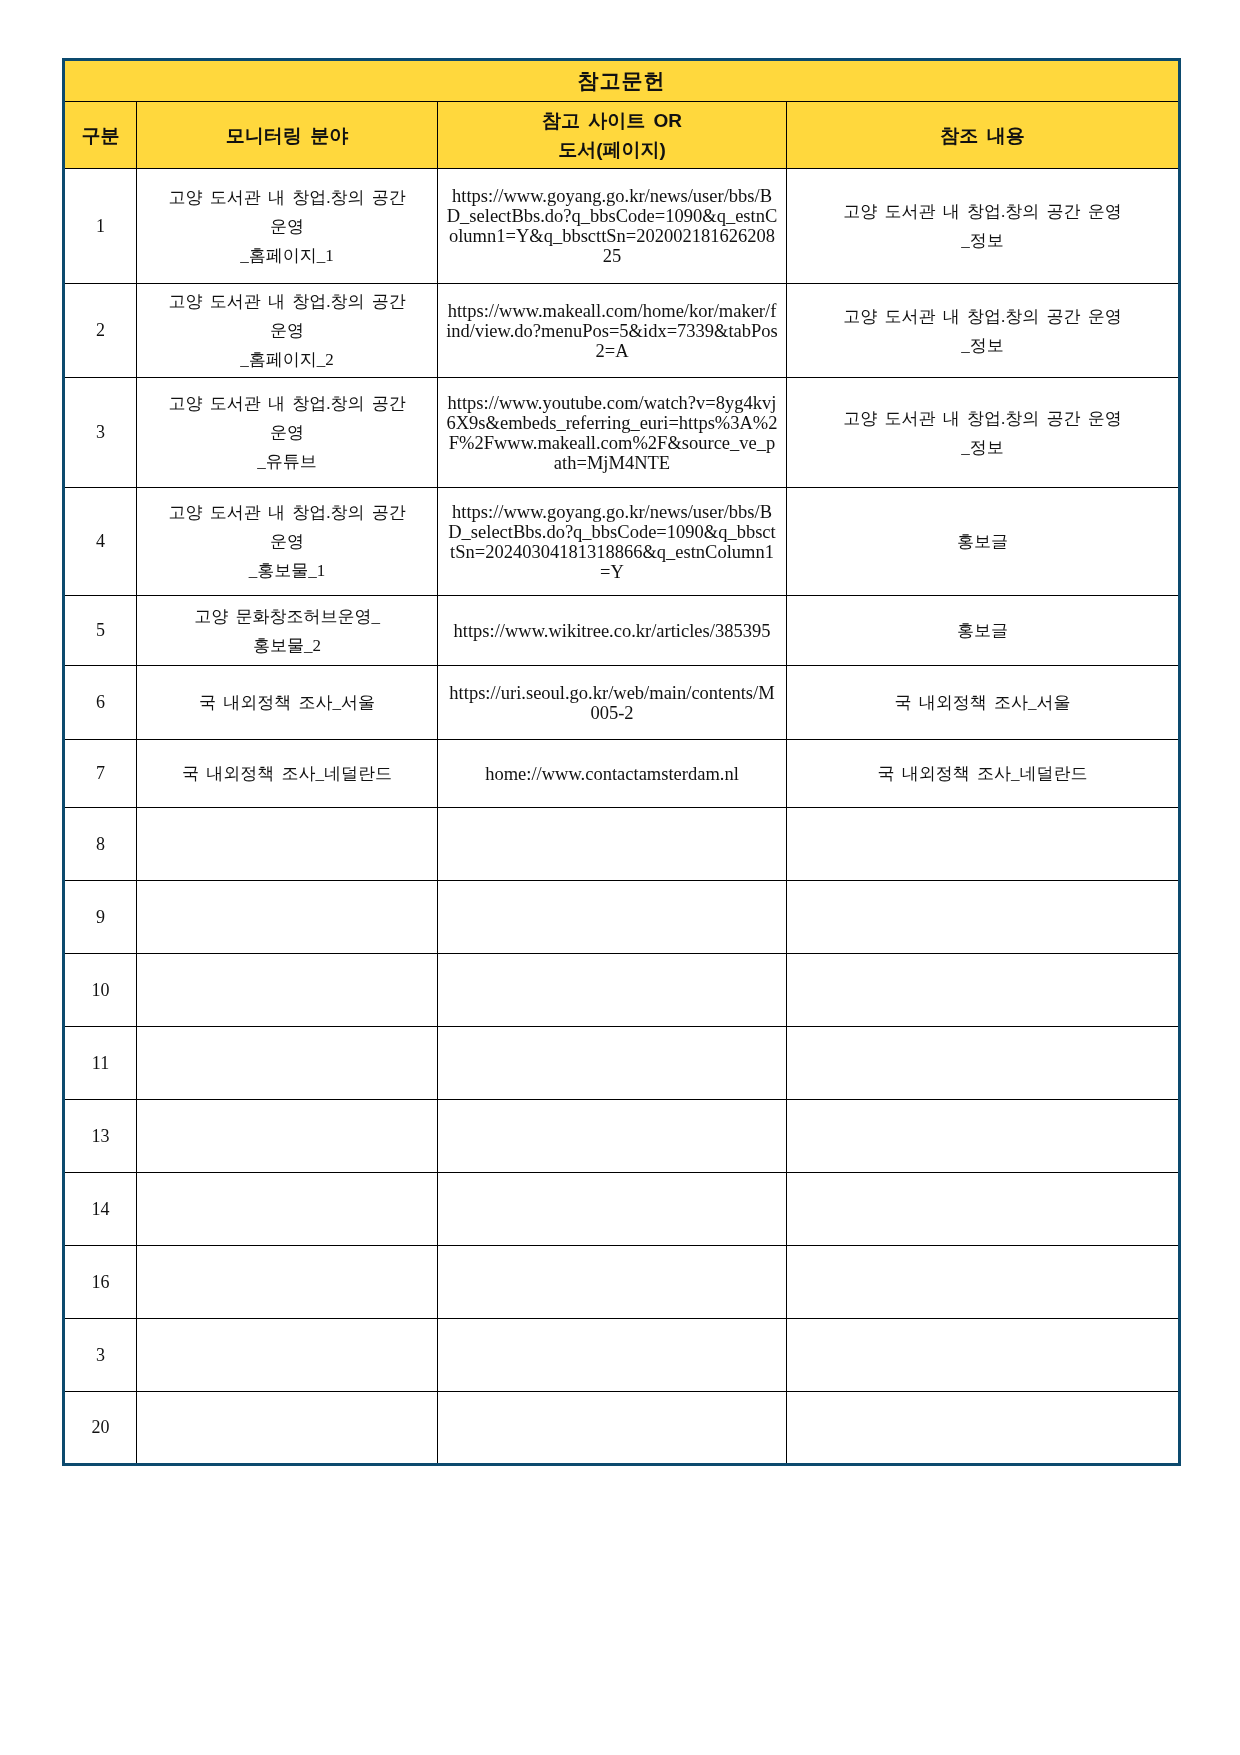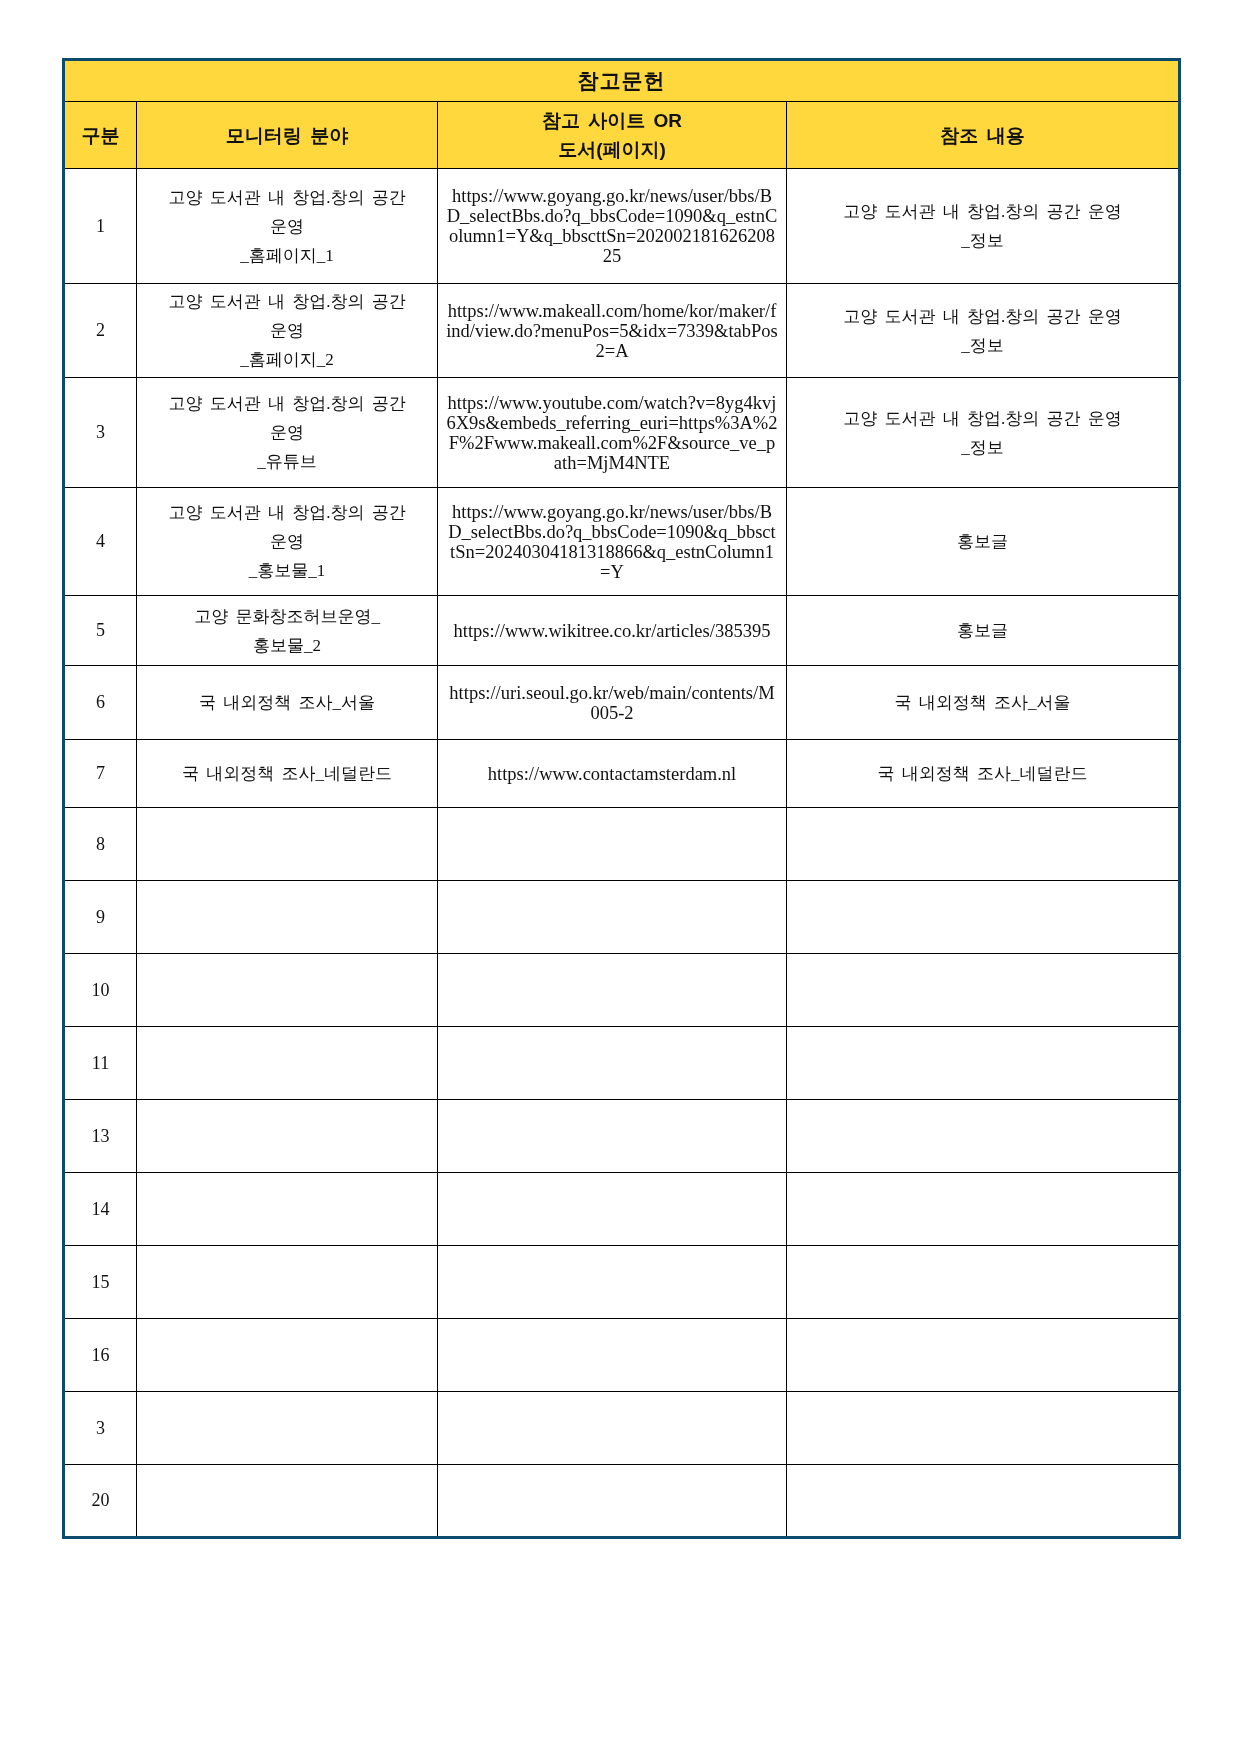--- a/index.html
+++ b/index.html
@@ -133,21 +133,21 @@
       </tr>
       <tr class="r6">
         <td class="num">6</td>
         <td class="field">국 내외정책 조사_서울</td>
         <td class="site">https://uri.seoul.go.kr/web/main/contents/M005-2</td>
         <td class="content">국 내외정책 조사_서울</td>
       </tr>
       <tr class="r7">
         <td class="num">7</td>
         <td class="field">국 내외정책 조사_네덜란드</td>
-        <td class="site">https://www.contactamsterdam.nl</td>
+        <td class="site">home://www.contactamsterdam.nl</td>
         <td class="content">국 내외정책 조사_네덜란드</td>
       </tr>
 
       <tr class="re">
         <td class="num">8</td>
         <td class="field"></td>
         <td class="site"></td>
         <td class="content"></td>
       </tr>
       <tr class="re">
@@ -169,26 +169,20 @@
         <td class="content"></td>
       </tr>
       <tr class="re">
         <td class="num">13</td>
         <td class="field"></td>
         <td class="site"></td>
         <td class="content"></td>
       </tr>
       <tr class="re">
         <td class="num">14</td>
-        <td class="field"></td>
-        <td class="site"></td>
-        <td class="content"></td>
-      </tr>
-      <tr class="re">
-        <td class="num">15</td>
         <td class="field"></td>
         <td class="site"></td>
         <td class="content"></td>
       </tr>
       <tr class="re">
         <td class="num">16</td>
         <td class="field"></td>
         <td class="site"></td>
         <td class="content"></td>
       </tr>

